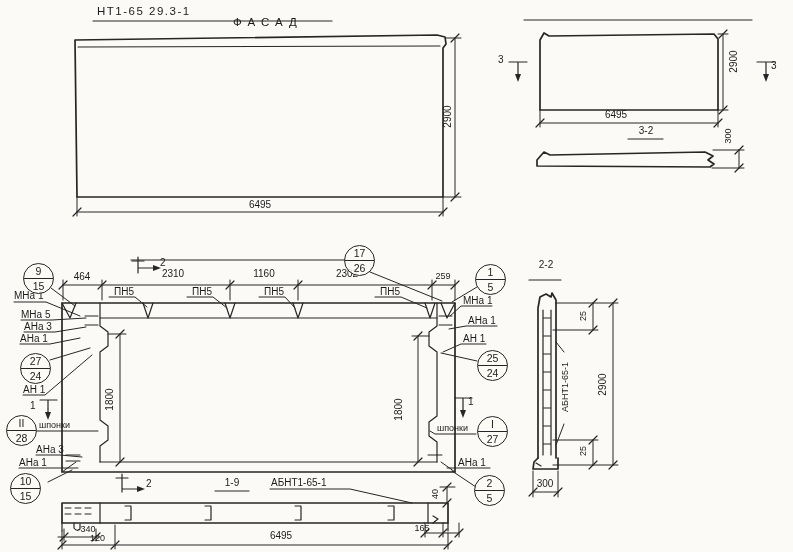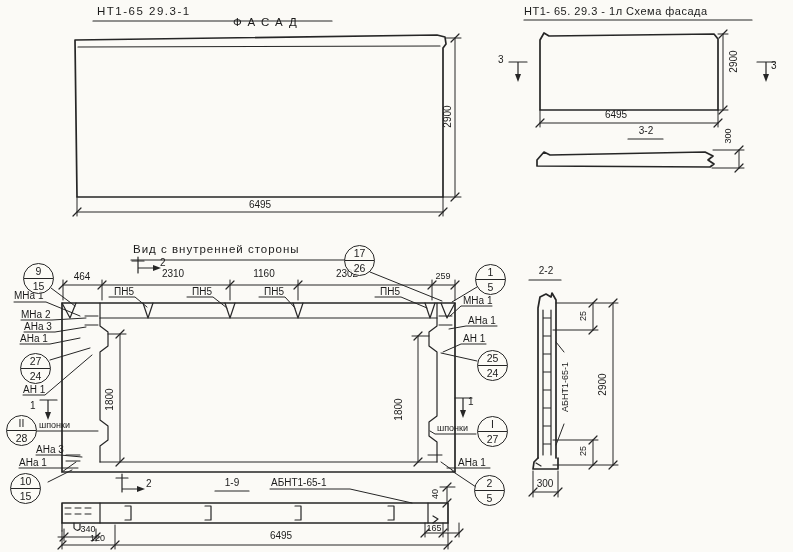--- a/index.html
+++ b/index.html
@@ -116,69 +116,67 @@
       <path class="thin" d="M533,471 L533,497 M558,471 L558,497 M533,492 L558,492"></path>
       <path d="M529,496 L537,488 M554,496 L562,488"></path>
     </g>
   </svg>
 
   <span class="lbl t12" style="left:97px;top:5px">НТ1-65 29.3-1</span>
   <span class="lbl t12" style="left:233px;top:16px;letter-spacing:6px">ФАСАД</span>
   <span class="lbl c" style="left:238px;top:199px;width:44px">6495</span>
   <span class="lbl rot c" style="left:430px;top:111px;width:34px">2900</span>
 
-  <span class="lbl" style="left:524px;top:5px;font-size:11px;letter-spacing:.5px">НТ1- 65. 29.3 - 1л  Схема фасада</span>
   <span class="lbl rot c" style="left:716px;top:56px;width:34px">2900</span>
   <span class="lbl c" style="left:594px;top:109px;width:44px">6495</span>
   <span class="lbl" style="left:498px;top:54px">3</span>
   <span class="lbl" style="left:771px;top:60px">3</span>
   <span class="lbl c" style="left:628px;top:125px;width:36px">3-2</span>
   <span class="lbl rot c s9" style="left:714px;top:131px;width:30px">300</span>
 
-  <span class="lbl" style="left:133px;top:243px;font-size:11.5px;letter-spacing:1px">Вид с внутренней стороны</span>
   <span class="lbl c" style="left:64px;top:271px;width:36px">464</span>
   <span class="lbl c" style="left:151px;top:268px;width:44px">2310</span>
   <span class="lbl c" style="left:242px;top:268px;width:44px">1160</span>
   <span class="lbl c" style="left:325px;top:268px;width:44px">2302</span>
   <span class="lbl c s9" style="left:428px;top:272px;width:30px">259</span>
   <span class="lbl c" style="left:110px;top:286px;width:28px">ПН5</span>
   <span class="lbl c" style="left:188px;top:286px;width:28px">ПН5</span>
   <span class="lbl c" style="left:260px;top:286px;width:28px">ПН5</span>
   <span class="lbl c" style="left:376px;top:286px;width:28px">ПН5</span>
   <span class="lbl" style="left:160px;top:257px">2</span>
   <span class="lbl" style="left:146px;top:478px">2</span>
   <span class="lbl" style="left:30px;top:400px">1</span>
   <span class="lbl" style="left:468px;top:396px">1</span>
   <span class="lbl rot c" style="left:92px;top:394px;width:34px">1800</span>
   <span class="lbl rot c" style="left:381px;top:404px;width:34px">1800</span>
   <span class="lbl s9" style="left:39px;top:421px">шпонки</span>
   <span class="lbl s9" style="left:437px;top:424px">шпонки</span>
 
   <span class="lbl" style="left:14px;top:290px">МНа 1</span>
-  <span class="lbl" style="left:21px;top:309px">МНа 2</span>
+  <span class="lbl" style="left:21px;top:309px">МНа 5</span>
   <span class="lbl" style="left:24px;top:321px">АНа 3</span>
   <span class="lbl" style="left:20px;top:333px">АНа 1</span>
   <span class="lbl" style="left:23px;top:384px">АН 1</span>
   <span class="lbl" style="left:36px;top:444px">АНа 3</span>
   <span class="lbl" style="left:19px;top:457px">АНа 1</span>
   <span class="lbl" style="left:463px;top:295px">МНа 1</span>
   <span class="lbl" style="left:468px;top:315px">АНа 1</span>
   <span class="lbl" style="left:463px;top:333px">АН 1</span>
   <span class="lbl" style="left:458px;top:457px">АНа 1</span>
 
   <span class="lbl c" style="left:216px;top:477px;width:32px">1-9</span>
   <span class="lbl" style="left:271px;top:477px">АБНТ1-65-1</span>
   <span class="lbl c s9" style="left:66px;top:525px;width:44px">340</span>
   <span class="lbl s9" style="left:90px;top:534px">120</span>
   <span class="lbl c" style="left:259px;top:530px;width:44px">6495</span>
   <span class="lbl rot c s9" style="left:421px;top:489px;width:30px">40</span>
-  <span class="lbl c s9" style="left:425px;top:524px;width:18px">165</span>
+  <span class="lbl c s9" style="left:413px;top:524px;width:18px">165</span>
   <span class="lbl c s9" style="left:444px;top:552px;width:24px">90</span>
 
-  <span class="lbl c" style="left:530px;top:265px;width:32px">2-2</span>
+  <span class="lbl c" style="left:530px;top:259px;width:32px">2-2</span>
   <span class="lbl rot c s9" style="left:526px;top:382px;width:80px">АБНТ1-65-1</span>
   <span class="lbl rot c s9" style="left:570px;top:311px;width:28px">25</span>
   <span class="lbl rot c s9" style="left:570px;top:446px;width:28px">25</span>
   <span class="lbl rot c" style="left:585px;top:379px;width:34px">2900</span>
   <span class="lbl c" style="left:528px;top:478px;width:34px">300</span>
 
   <div class="co" style="left:344px;top:245px">
     <span>17</span>
       <span>26</span>
   </div>

